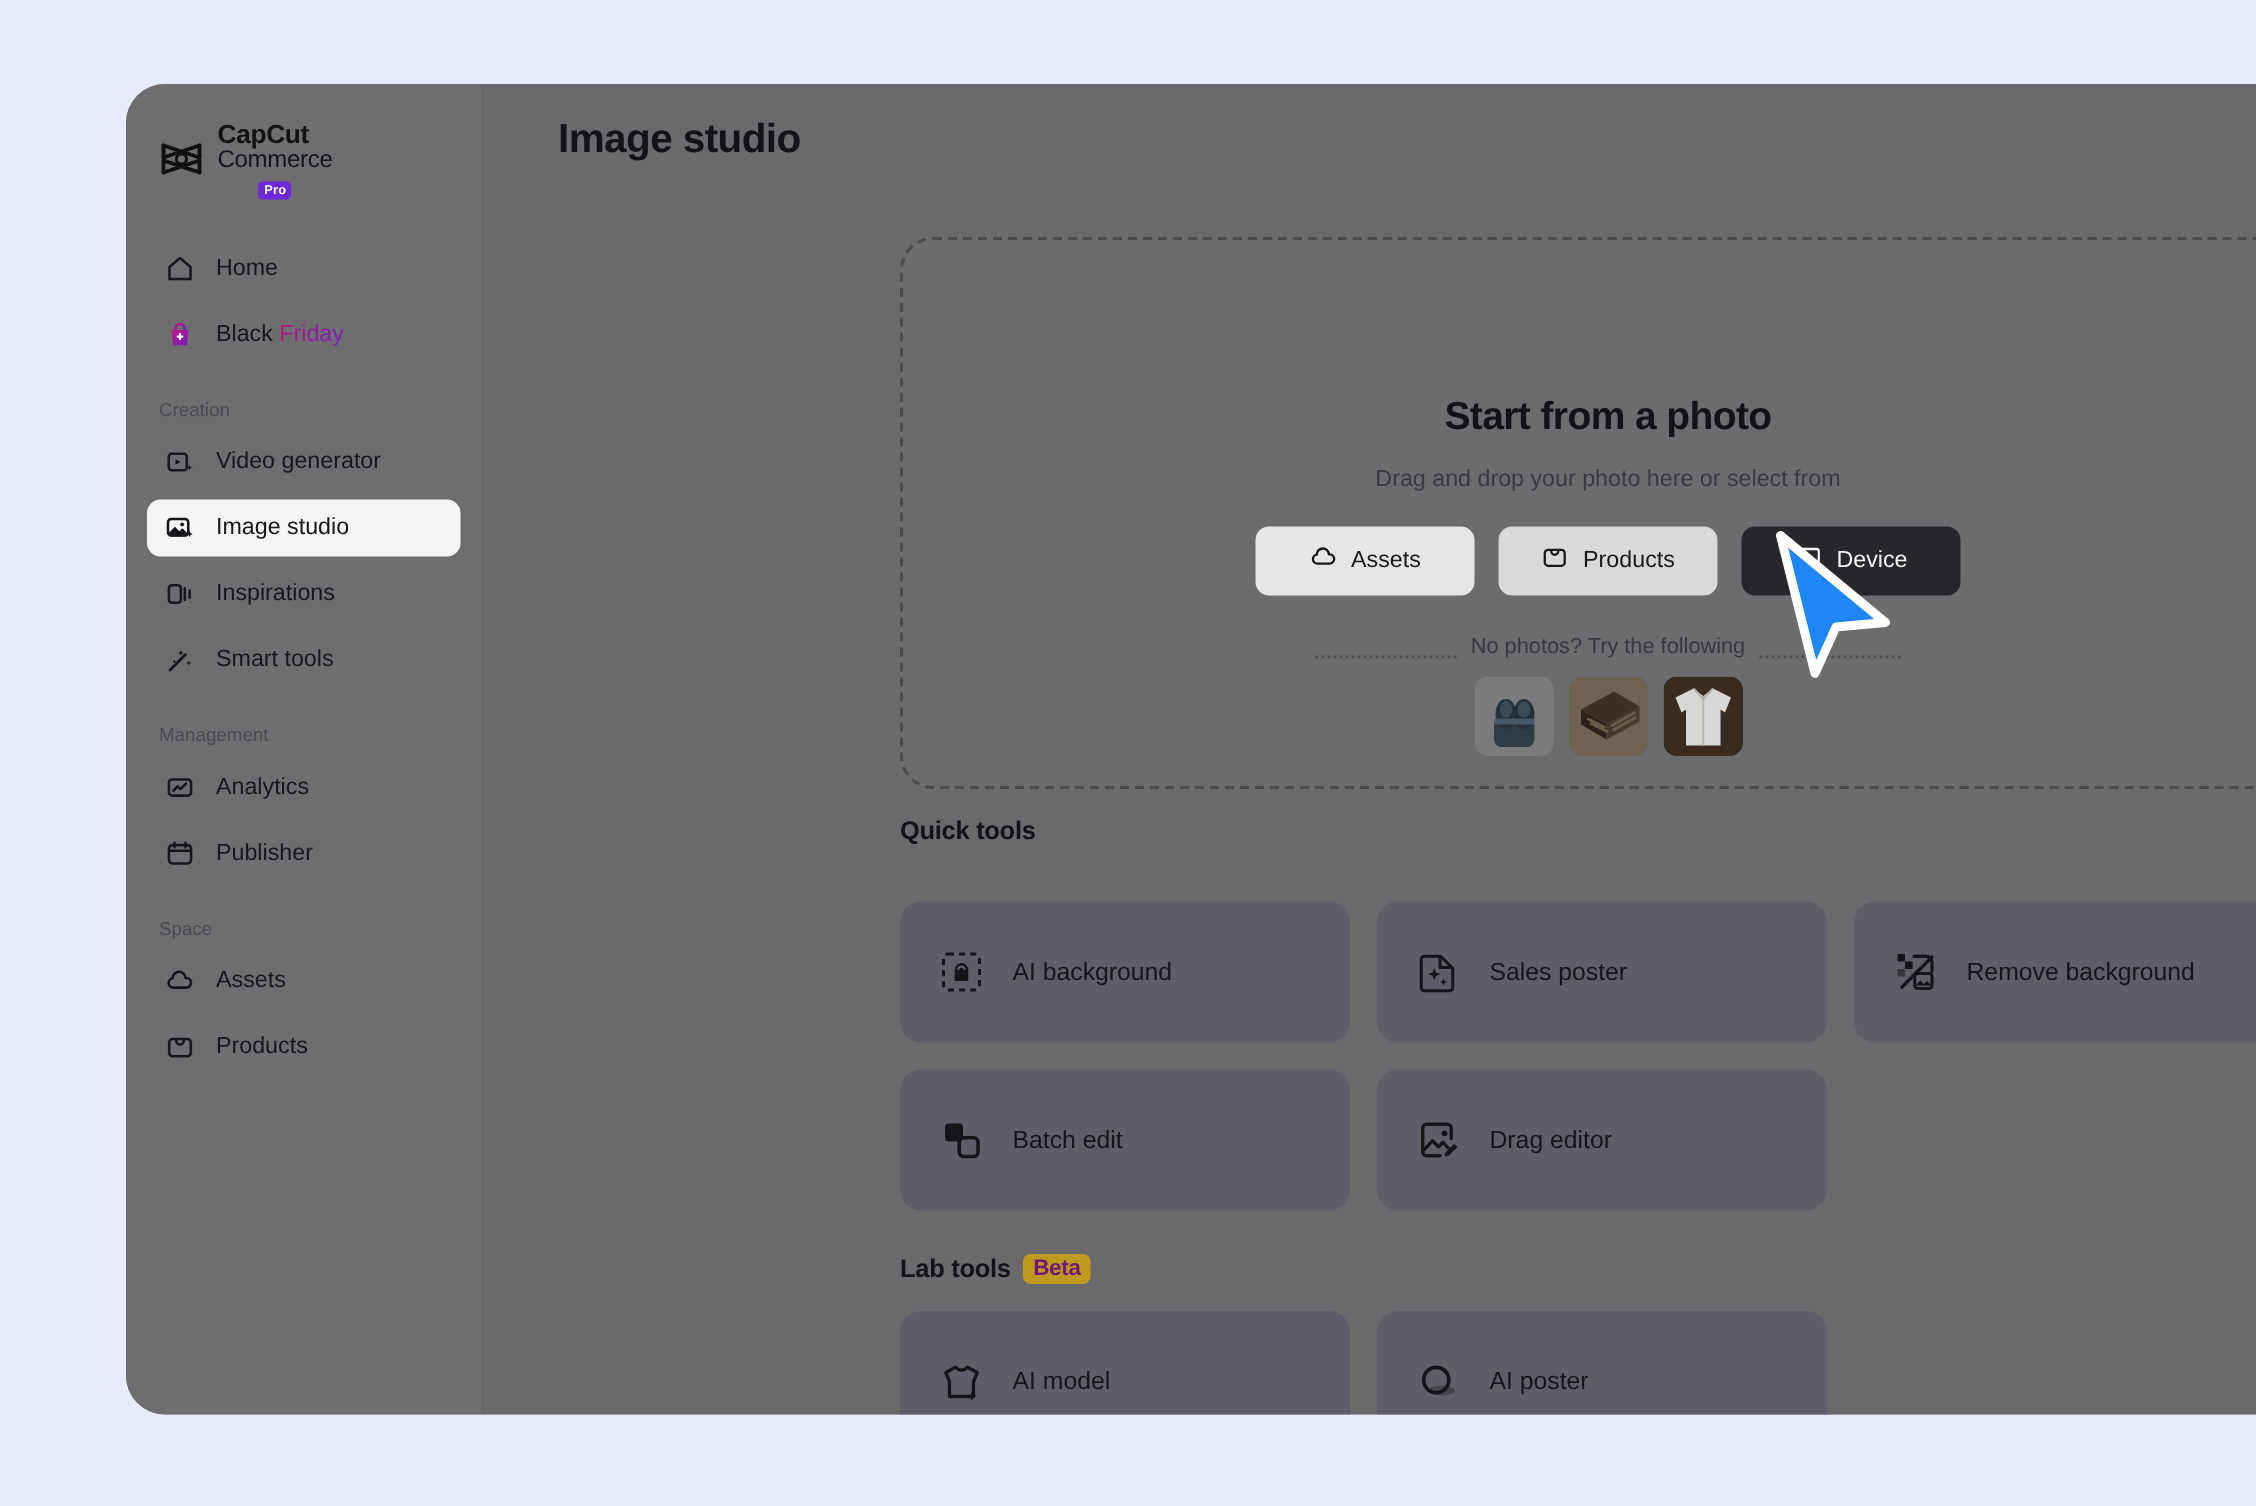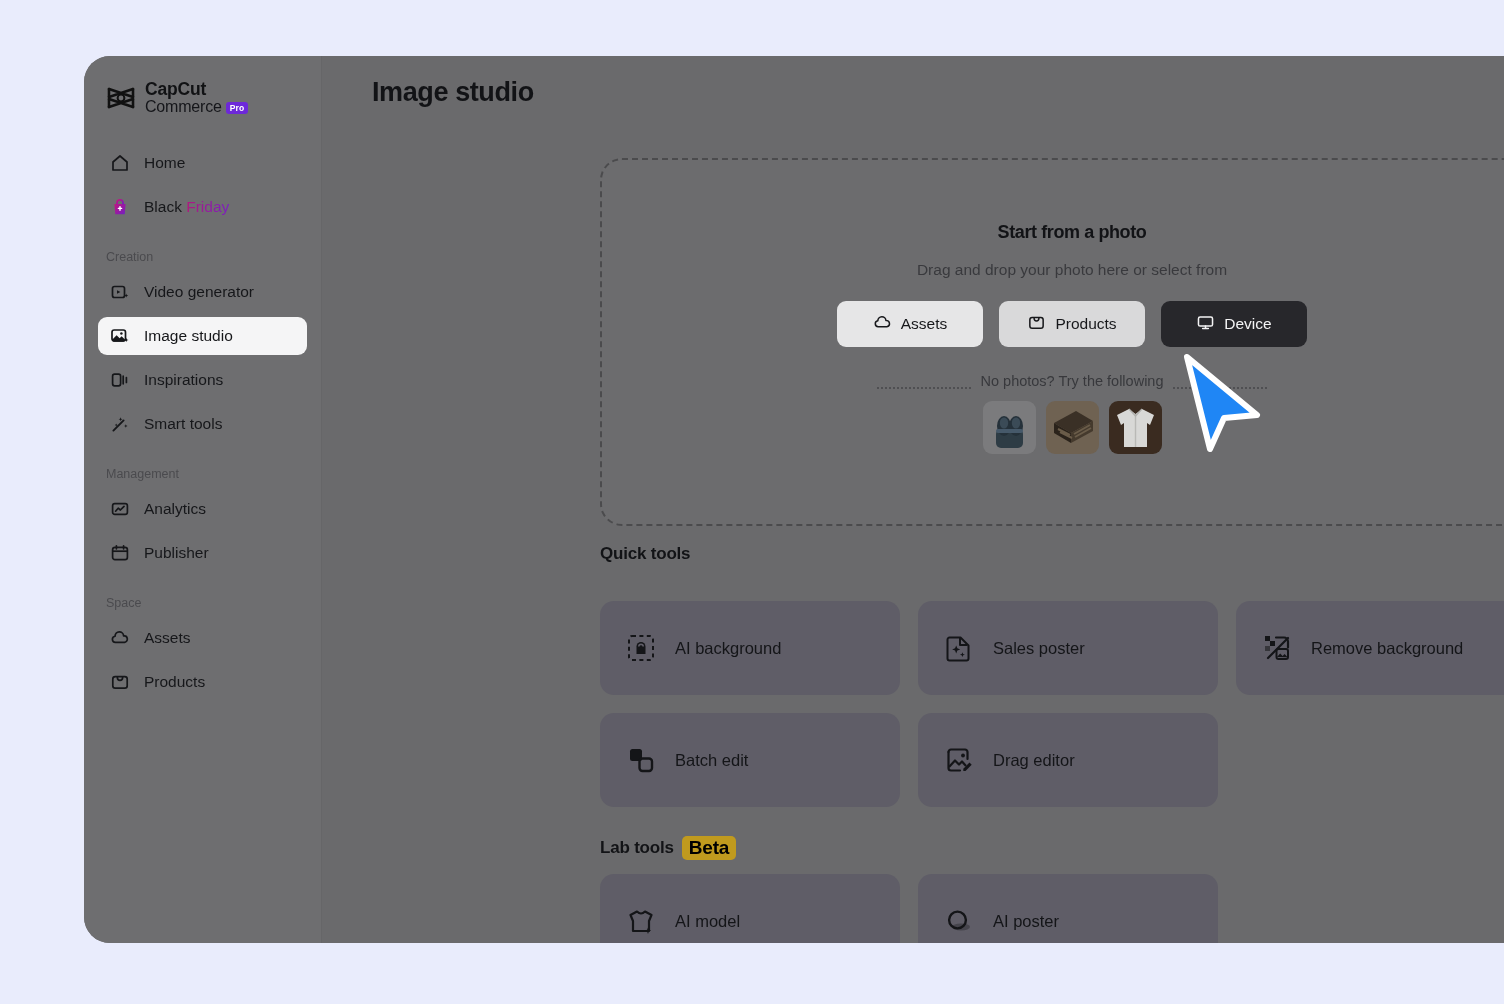--- a/index.html
+++ b/index.html
@@ -54,21 +54,21 @@
     align-items: center;
     gap: 9px;
     padding: 24px 0 0 22px;
   }
   .brand-logo { width: 30px; height: 26px; flex: 0 0 30px; }
   .brand-text { line-height: 1.06; }
   .brand-l1 {
     font-size: 17.5px; font-weight: bold; color: #111214;
     letter-spacing: -.2px;
   }
-  .brand-l2row { display: flex; align-items: center; gap: 4px; }
+  .brand-l2row { display: flex; align-items: center; gap: 4px; flex-direction: column; }
   .brand-l2 {
     font-size: 16px; color: #15161a; letter-spacing: -.2px;
   }
   .pro-badge {
     background: #6d28d9;
     color: #fff;
     font-size: 8.5px;
     font-weight: bold;
     border-radius: 3px;
     padding: 1.5px 3.5px 1.5px 4px;
@@ -146,22 +146,23 @@
 
   .upload-inner {
     position: absolute;
     left: 0; right: 0; top: 0; bottom: 0;
     display: flex;
     flex-direction: column;
     align-items: center;
     padding-top: 62px;
   }
   .upload-title {
-    font-size: 18px; font-weight: bold; color: #121316;
+    font-size: 26px; font-weight: bold; color: #121316;
     letter-spacing: -.4px;
+    margin-top: 40px;
   }
   .upload-sub {
     margin-top: 18px;
     font-size: 15.5px;
     color: #2e2f33;
     opacity: .82;
   }
   .upload-btns {
     margin-top: 22px;
     display: flex;
@@ -225,22 +226,22 @@
     font-size: 17px;
     font-weight: bold;
     color: #121316;
     letter-spacing: -.2px;
     display: flex;
     align-items: center;
     gap: 8px;
   }
   .beta-badge {
     background: #c09a1e;
-    color: #000000;
-    font-size: 19px;
+    color: #701a75;
+    font-size: 15px;
     font-weight: bold;
     border-radius: 5px;
     padding: 2px 7px 3px 7px;
     line-height: 1;
   }
 
   .tool-grid {
     position: absolute;
     left: 278px;
     right: -160px;

